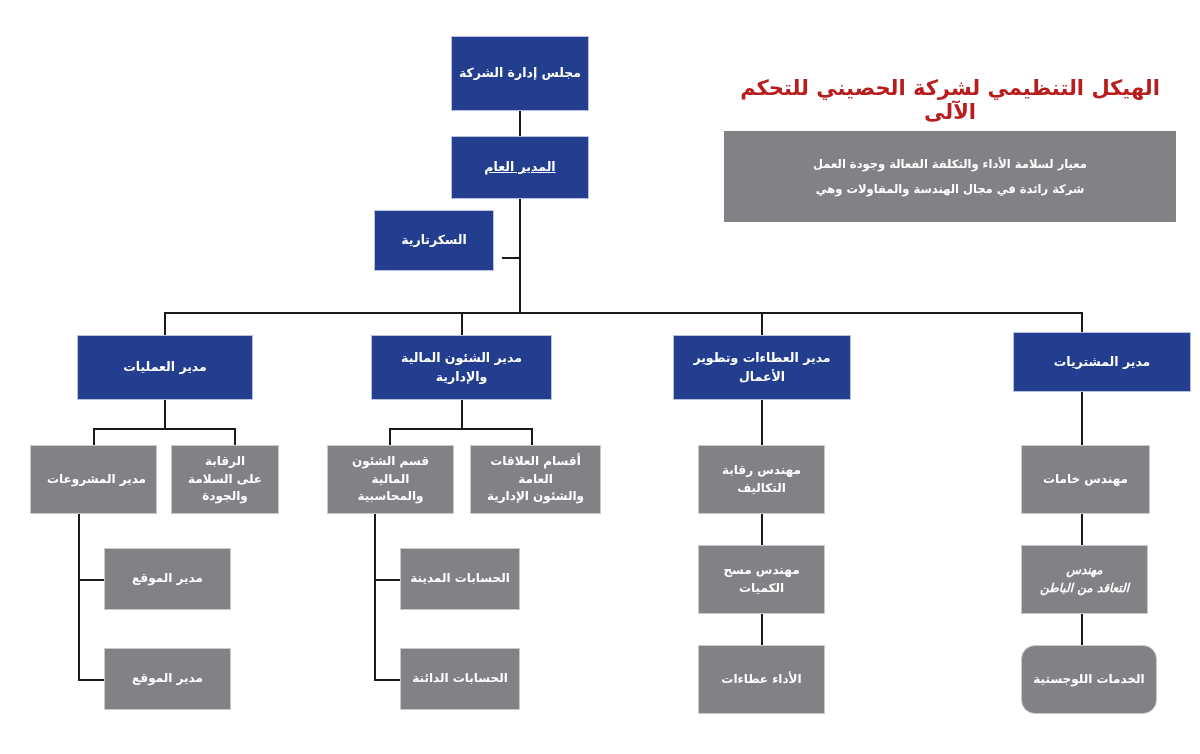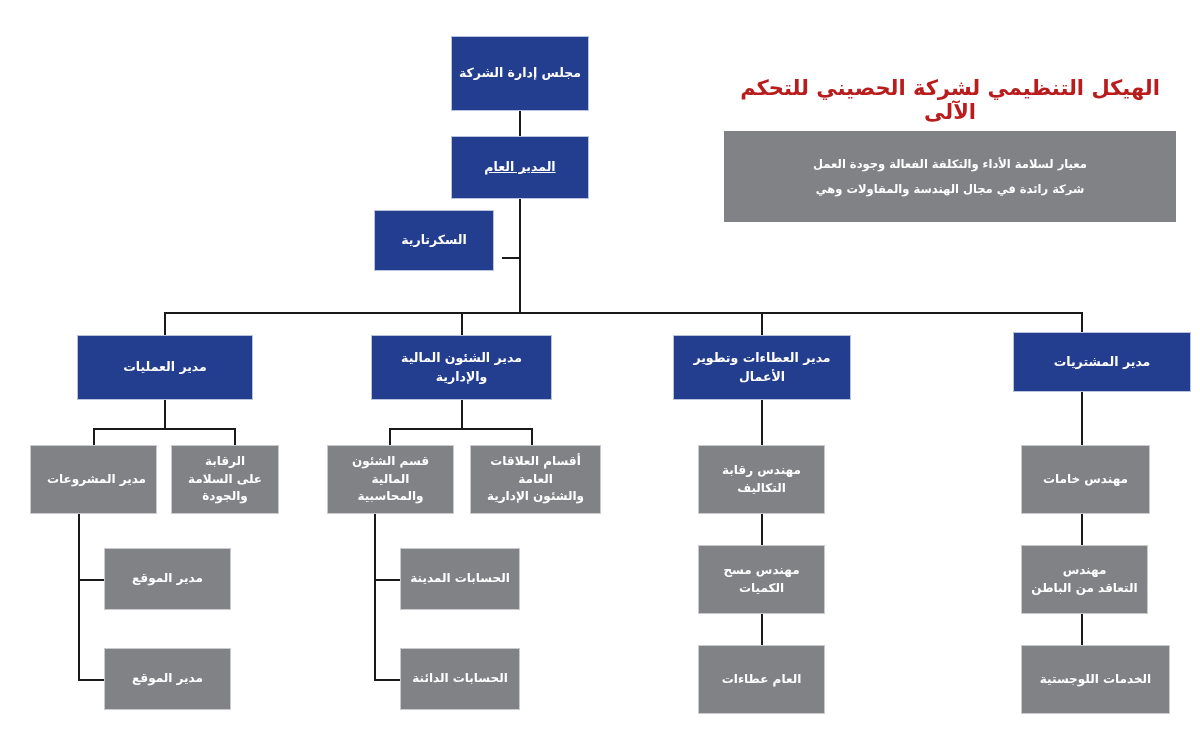--- a/index.html
+++ b/index.html
@@ -176,27 +176,27 @@
     <span>الحسابات المدينة</span>
   </div>
 
   <div class="node gray" style="left:698px;top:445px;width:127px;height:69px;">
     <span>مهندس رقابة التكاليف</span>
   </div>
   <div class="node gray" style="left:698px;top:545px;width:127px;height:69px;">
     <span>مهندس مسح الكميات</span>
   </div>
   <div class="node gray" style="left:698px;top:645px;width:127px;height:69px;">
-    <span>العام عطاءات</span>
+    <span>الأداء عطاءات</span>
   </div>
 
   <div class="node gray" style="left:1021px;top:445px;width:129px;height:69px;">
     <span>مهندس خامات</span>
   </div>
   <div class="node gray" style="left:1021px;top:545px;width:127px;height:69px;">
-    <span style="white-space:pre-line;">مهندس
+    <span style="white-space:pre-line;font-style:italic;">مهندس
 التعاقد من الباطن</span>
   </div>
-  <div class="node gray" style="left:1021px;top:645px;width:149px;height:69px;">
+  <div class="node gray" style="left:1021px;top:645px;width:136px;height:69px;border-radius:14px;">
     <span>الخدمات اللوجستية</span>
   </div>
 
 </div>
 
 </body></html>

